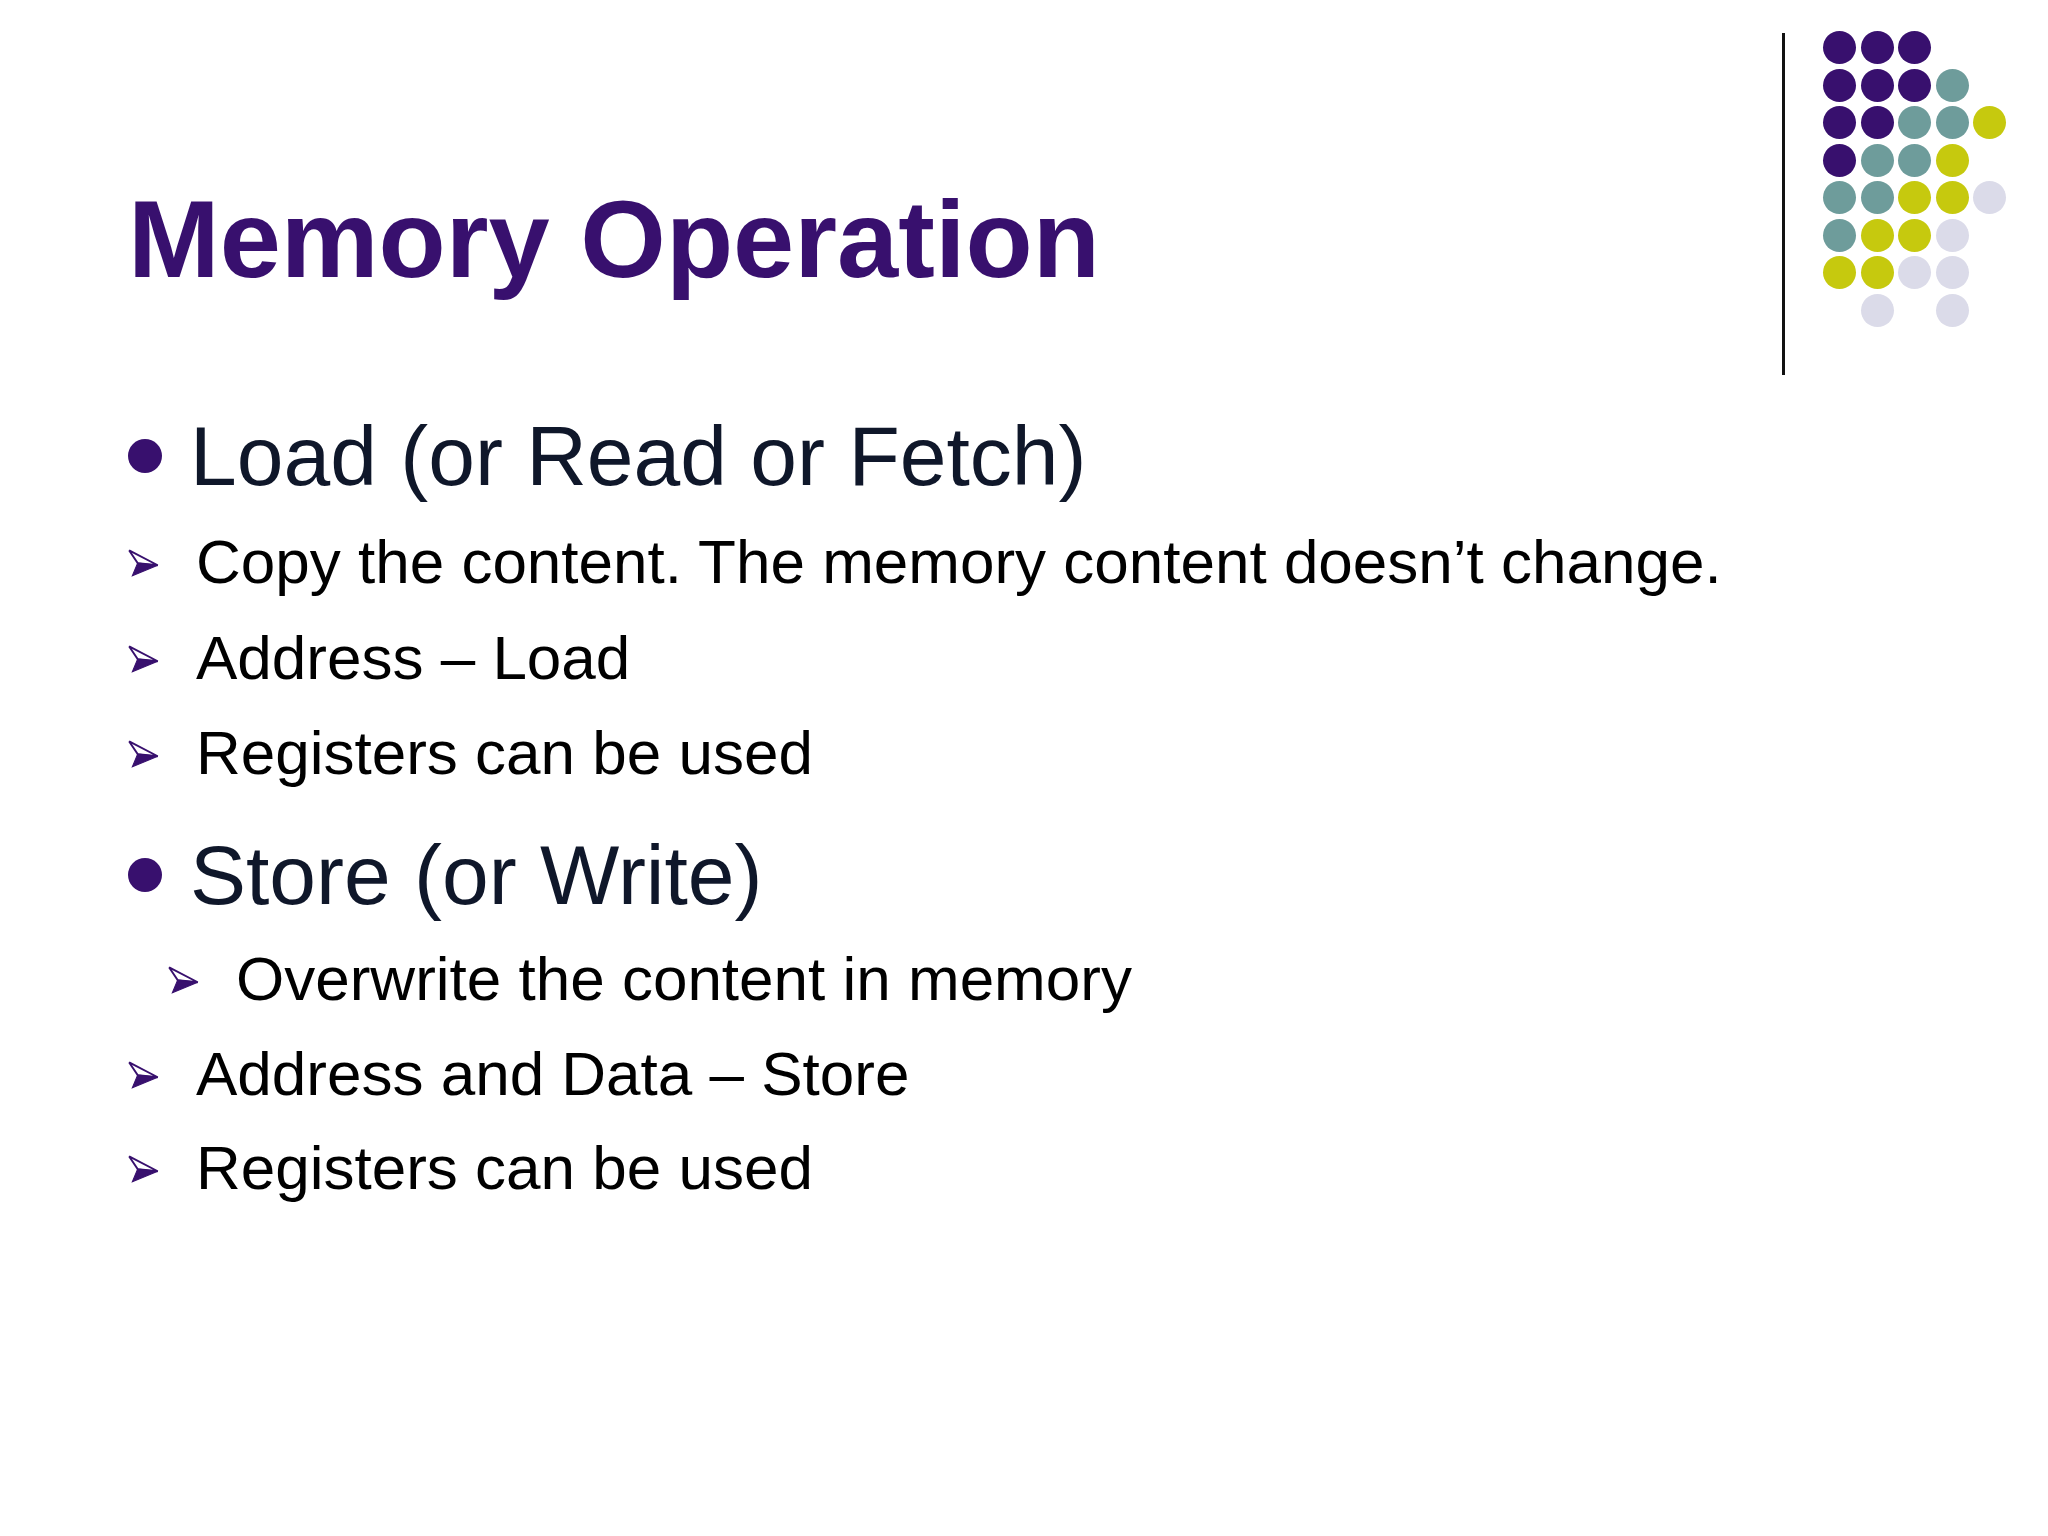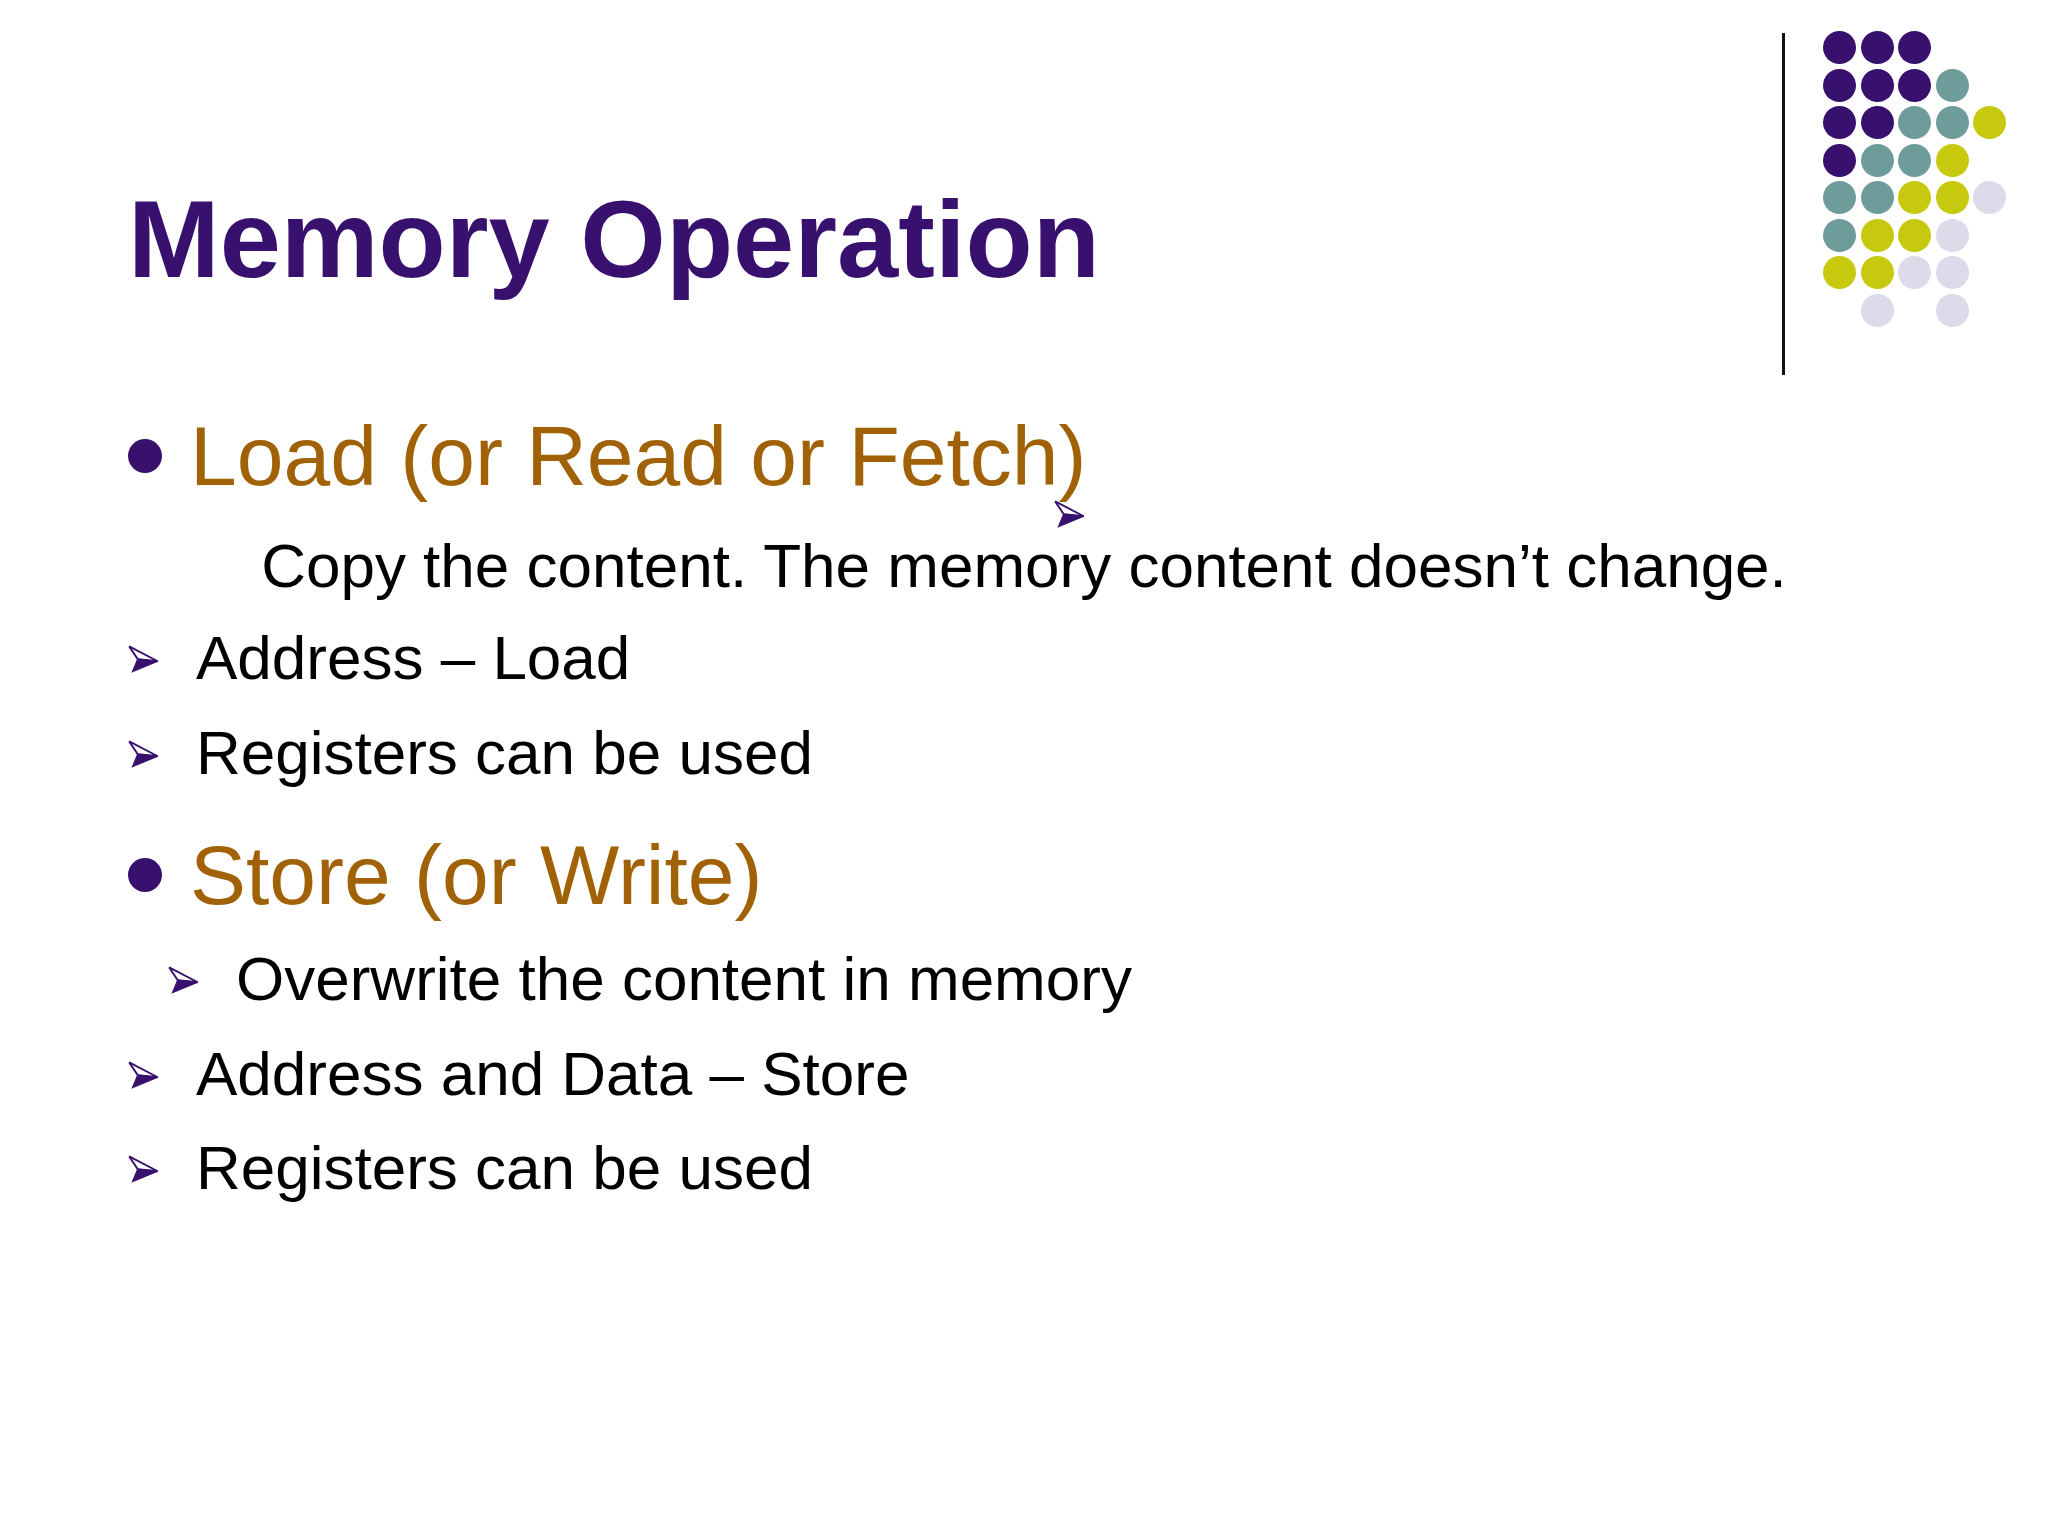--- a/index.html
+++ b/index.html
@@ -31,29 +31,29 @@
     position: absolute;
     left: 0;
     width: 2048px;
     display: flex;
     align-items: center;
     white-space: nowrap;
   }
   .bullet-row.level1 {
     height: 104px;
     font-size: 84px;
-    color: #a16207;
+    color: #0f172a;
   }
   .bullet-row.level2 {
     height: 78px;
     font-size: 62px;
     color: #000000;
   }
   .row-1 { top: 404px; }
-  .row-2 { top: 494px; flex-direction: column; }
+  .row-2 { top: 522px; }
   .row-3 { top: 618px; }
   .row-4 { top: 713px; }
   .row-5 { top: 823px; }
   .row-6 { top: 939px; padding-left: 40px; }
   .row-7 { top: 1034px; }
   .row-8 { top: 1128px; }
   .marker-dot {
     display: inline-block;
     width: 34px;
     height: 34px;

